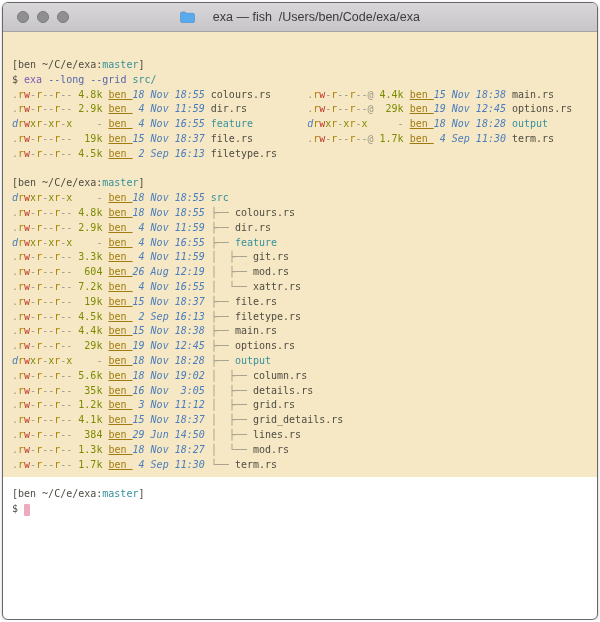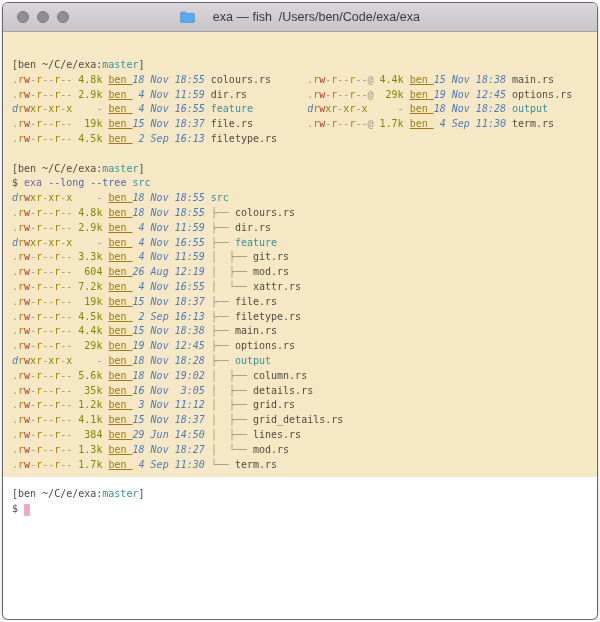--- a/index.html
+++ b/index.html
@@ -71,28 +71,28 @@
       <span>
         <svg class="folder-svg" width="15" height="12" viewBox="0 0 15 12">
           <path d="M0.5 2.5 Q0.5 1 2 1 L5.2 1 L6.4 2.3 L13 2.3 Q14.5 2.3 14.5 3.8 L14.5 10 Q14.5 11.5 13 11.5 L2 11.5 Q0.5 11.5 0.5 10 Z" fill="#58aaec" stroke="#3f8ed0" stroke-width="0.6"></path>
         </svg>
       </span>
       <span>exa — fish  /Users/ben/Code/exa/exa</span>
     </div>
   </div>
   <div class="screen">
       <div class="line"><span class="seg-fg">[ben ~/C/e/exa:</span><span class="seg-teal">master</span><span class="seg-fg">]</span></div>
+      <div class="line"><span class="seg-fg">$ </span><span class="seg-purple">exa </span><span class="seg-option">--long --grid </span><span class="seg-teal">src/</span></div>
       <div class="line"><span class="seg-gray">.</span><span class="seg-yellow">r</span><span class="seg-red">w</span><span class="seg-gray">-</span><span class="seg-yellow">r</span><span class="seg-gray">-</span><span class="seg-gray">-</span><span class="seg-yellow">r</span><span class="seg-gray">-</span><span class="seg-gray">-</span><span class="seg-green"> 4.8k </span><span class="seg-user">ben </span><span class="seg-blue">18 Nov 18:55 </span><span class="seg-fg">colours.rs</span><span class="seg-fg">      </span><span class="seg-gray">.</span><span class="seg-yellow">r</span><span class="seg-red">w</span><span class="seg-gray">-</span><span class="seg-yellow">r</span><span class="seg-gray">-</span><span class="seg-gray">-</span><span class="seg-yellow">r</span><span class="seg-gray">-</span><span class="seg-gray">-</span><span class="seg-gray">@</span><span class="seg-green"> 4.4k </span><span class="seg-user">ben </span><span class="seg-blue">15 Nov 18:38 </span><span class="seg-fg">main.rs</span></div>
       <div class="line"><span class="seg-gray">.</span><span class="seg-yellow">r</span><span class="seg-red">w</span><span class="seg-gray">-</span><span class="seg-yellow">r</span><span class="seg-gray">-</span><span class="seg-gray">-</span><span class="seg-yellow">r</span><span class="seg-gray">-</span><span class="seg-gray">-</span><span class="seg-green"> 2.9k </span><span class="seg-user">ben </span><span class="seg-blue"> 4 Nov 11:59 </span><span class="seg-fg">dir.rs</span><span class="seg-fg">          </span><span class="seg-gray">.</span><span class="seg-yellow">r</span><span class="seg-red">w</span><span class="seg-gray">-</span><span class="seg-yellow">r</span><span class="seg-gray">-</span><span class="seg-gray">-</span><span class="seg-yellow">r</span><span class="seg-gray">-</span><span class="seg-gray">-</span><span class="seg-gray">@</span><span class="seg-green">  29k </span><span class="seg-user">ben </span><span class="seg-blue">19 Nov 12:45 </span><span class="seg-fg">options.rs</span></div>
       <div class="line"><span class="seg-blue">d</span><span class="seg-yellow">r</span><span class="seg-red">w</span><span class="seg-green">x</span><span class="seg-yellow">r</span><span class="seg-gray">-</span><span class="seg-green">x</span><span class="seg-yellow">r</span><span class="seg-gray">-</span><span class="seg-green">x</span><span class="seg-gray">    - </span><span class="seg-user">ben </span><span class="seg-blue"> 4 Nov 16:55 </span><span class="seg-teal">feature</span><span class="seg-fg">         </span><span class="seg-blue">d</span><span class="seg-yellow">r</span><span class="seg-red">w</span><span class="seg-green">x</span><span class="seg-yellow">r</span><span class="seg-gray">-</span><span class="seg-green">x</span><span class="seg-yellow">r</span><span class="seg-gray">-</span><span class="seg-green">x</span><span class="seg-gray">     - </span><span class="seg-user">ben </span><span class="seg-blue">18 Nov 18:28 </span><span class="seg-teal">output</span></div>
       <div class="line"><span class="seg-gray">.</span><span class="seg-yellow">r</span><span class="seg-red">w</span><span class="seg-gray">-</span><span class="seg-yellow">r</span><span class="seg-gray">-</span><span class="seg-gray">-</span><span class="seg-yellow">r</span><span class="seg-gray">-</span><span class="seg-gray">-</span><span class="seg-green">  19k </span><span class="seg-user">ben </span><span class="seg-blue">15 Nov 18:37 </span><span class="seg-fg">file.rs</span><span class="seg-fg">         </span><span class="seg-gray">.</span><span class="seg-yellow">r</span><span class="seg-red">w</span><span class="seg-gray">-</span><span class="seg-yellow">r</span><span class="seg-gray">-</span><span class="seg-gray">-</span><span class="seg-yellow">r</span><span class="seg-gray">-</span><span class="seg-gray">-</span><span class="seg-gray">@</span><span class="seg-green"> 1.7k </span><span class="seg-user">ben </span><span class="seg-blue"> 4 Sep 11:30 </span><span class="seg-fg">term.rs</span></div>
       <div class="line"><span class="seg-gray">.</span><span class="seg-yellow">r</span><span class="seg-red">w</span><span class="seg-gray">-</span><span class="seg-yellow">r</span><span class="seg-gray">-</span><span class="seg-gray">-</span><span class="seg-yellow">r</span><span class="seg-gray">-</span><span class="seg-gray">-</span><span class="seg-green"> 4.5k </span><span class="seg-user">ben </span><span class="seg-blue"> 2 Sep 16:13 </span><span class="seg-fg">filetype.rs</span></div>
       <div class="line">&nbsp;</div>
       <div class="line"><span class="seg-fg">[ben ~/C/e/exa:</span><span class="seg-teal">master</span><span class="seg-fg">]</span></div>
-      <div class="line"><span class="seg-fg">$ </span><span class="seg-purple">exa </span><span class="seg-option">--long --tree </span><span class="seg-teal">src</span></div>
       <div class="line"><span class="seg-blue">d</span><span class="seg-yellow">r</span><span class="seg-red">w</span><span class="seg-green">x</span><span class="seg-yellow">r</span><span class="seg-gray">-</span><span class="seg-green">x</span><span class="seg-yellow">r</span><span class="seg-gray">-</span><span class="seg-green">x</span><span class="seg-gray">    - </span><span class="seg-user">ben </span><span class="seg-blue">18 Nov 18:55 </span><span class="seg-teal">src</span></div>
       <div class="line"><span class="seg-gray">.</span><span class="seg-yellow">r</span><span class="seg-red">w</span><span class="seg-gray">-</span><span class="seg-yellow">r</span><span class="seg-gray">-</span><span class="seg-gray">-</span><span class="seg-yellow">r</span><span class="seg-gray">-</span><span class="seg-gray">-</span><span class="seg-green"> 4.8k </span><span class="seg-user">ben </span><span class="seg-blue">18 Nov 18:55 </span><span class="seg-gray">├── </span><span class="seg-fg">colours.rs</span></div>
       <div class="line"><span class="seg-gray">.</span><span class="seg-yellow">r</span><span class="seg-red">w</span><span class="seg-gray">-</span><span class="seg-yellow">r</span><span class="seg-gray">-</span><span class="seg-gray">-</span><span class="seg-yellow">r</span><span class="seg-gray">-</span><span class="seg-gray">-</span><span class="seg-green"> 2.9k </span><span class="seg-user">ben </span><span class="seg-blue"> 4 Nov 11:59 </span><span class="seg-gray">├── </span><span class="seg-fg">dir.rs</span></div>
       <div class="line"><span class="seg-blue">d</span><span class="seg-yellow">r</span><span class="seg-red">w</span><span class="seg-green">x</span><span class="seg-yellow">r</span><span class="seg-gray">-</span><span class="seg-green">x</span><span class="seg-yellow">r</span><span class="seg-gray">-</span><span class="seg-green">x</span><span class="seg-gray">    - </span><span class="seg-user">ben </span><span class="seg-blue"> 4 Nov 16:55 </span><span class="seg-gray">├── </span><span class="seg-teal">feature</span></div>
       <div class="line"><span class="seg-gray">.</span><span class="seg-yellow">r</span><span class="seg-red">w</span><span class="seg-gray">-</span><span class="seg-yellow">r</span><span class="seg-gray">-</span><span class="seg-gray">-</span><span class="seg-yellow">r</span><span class="seg-gray">-</span><span class="seg-gray">-</span><span class="seg-green"> 3.3k </span><span class="seg-user">ben </span><span class="seg-blue"> 4 Nov 11:59 </span><span class="seg-gray">│  ├── </span><span class="seg-fg">git.rs</span></div>
       <div class="line"><span class="seg-gray">.</span><span class="seg-yellow">r</span><span class="seg-red">w</span><span class="seg-gray">-</span><span class="seg-yellow">r</span><span class="seg-gray">-</span><span class="seg-gray">-</span><span class="seg-yellow">r</span><span class="seg-gray">-</span><span class="seg-gray">-</span><span class="seg-green">  604 </span><span class="seg-user">ben </span><span class="seg-blue">26 Aug 12:19 </span><span class="seg-gray">│  ├── </span><span class="seg-fg">mod.rs</span></div>
       <div class="line"><span class="seg-gray">.</span><span class="seg-yellow">r</span><span class="seg-red">w</span><span class="seg-gray">-</span><span class="seg-yellow">r</span><span class="seg-gray">-</span><span class="seg-gray">-</span><span class="seg-yellow">r</span><span class="seg-gray">-</span><span class="seg-gray">-</span><span class="seg-green"> 7.2k </span><span class="seg-user">ben </span><span class="seg-blue"> 4 Nov 16:55 </span><span class="seg-gray">│  └── </span><span class="seg-fg">xattr.rs</span></div>
       <div class="line"><span class="seg-gray">.</span><span class="seg-yellow">r</span><span class="seg-red">w</span><span class="seg-gray">-</span><span class="seg-yellow">r</span><span class="seg-gray">-</span><span class="seg-gray">-</span><span class="seg-yellow">r</span><span class="seg-gray">-</span><span class="seg-gray">-</span><span class="seg-green">  19k </span><span class="seg-user">ben </span><span class="seg-blue">15 Nov 18:37 </span><span class="seg-gray">├── </span><span class="seg-fg">file.rs</span></div>
       <div class="line"><span class="seg-gray">.</span><span class="seg-yellow">r</span><span class="seg-red">w</span><span class="seg-gray">-</span><span class="seg-yellow">r</span><span class="seg-gray">-</span><span class="seg-gray">-</span><span class="seg-yellow">r</span><span class="seg-gray">-</span><span class="seg-gray">-</span><span class="seg-green"> 4.5k </span><span class="seg-user">ben </span><span class="seg-blue"> 2 Sep 16:13 </span><span class="seg-gray">├── </span><span class="seg-fg">filetype.rs</span></div>
       <div class="line"><span class="seg-gray">.</span><span class="seg-yellow">r</span><span class="seg-red">w</span><span class="seg-gray">-</span><span class="seg-yellow">r</span><span class="seg-gray">-</span><span class="seg-gray">-</span><span class="seg-yellow">r</span><span class="seg-gray">-</span><span class="seg-gray">-</span><span class="seg-green"> 4.4k </span><span class="seg-user">ben </span><span class="seg-blue">15 Nov 18:38 </span><span class="seg-gray">├── </span><span class="seg-fg">main.rs</span></div>

